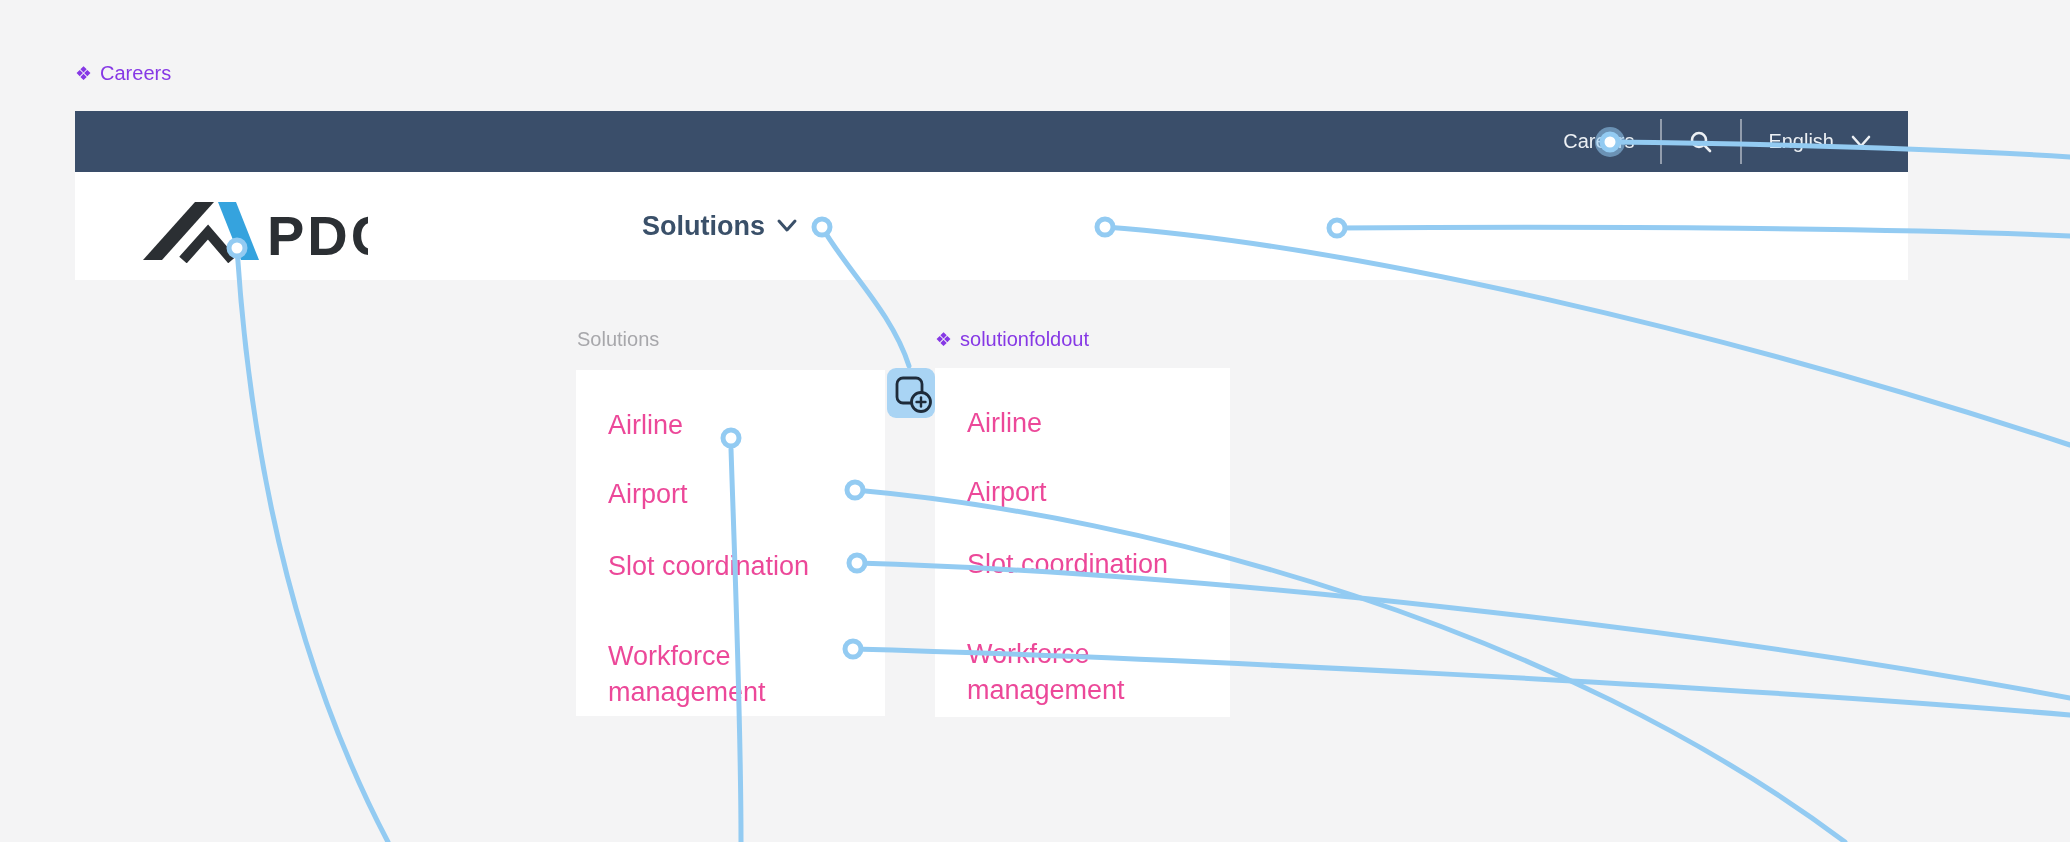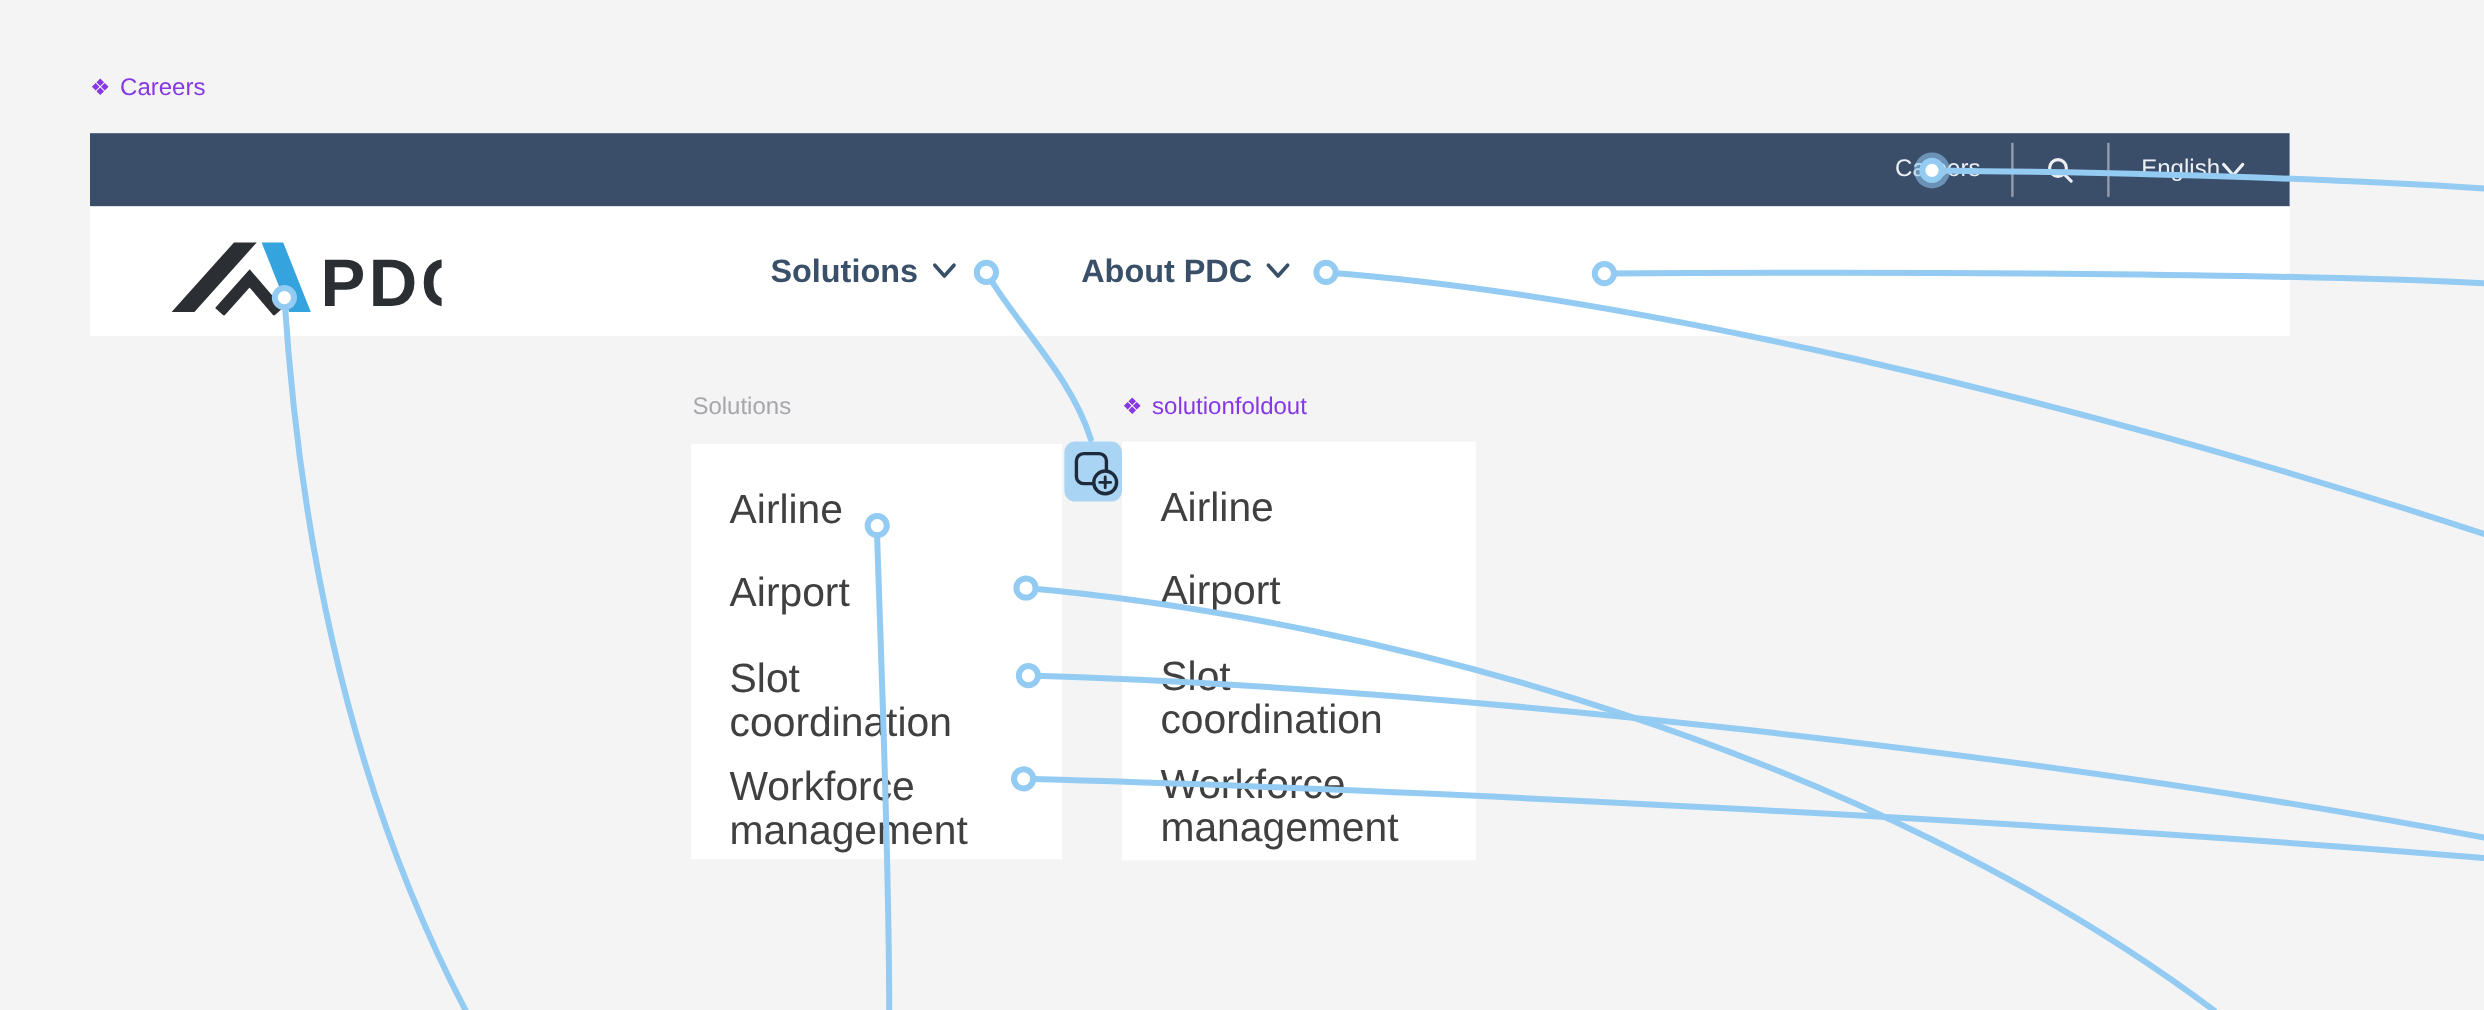--- a/index.html
+++ b/index.html
@@ -25,21 +25,21 @@
   .header-frame{position:absolute;left:75px;top:111px;width:1833px;height:169px;}
   .topbar{
     position:absolute;left:0;top:0;width:100%;height:61px;background:#3A4E6A;
   }
   .topbar-right{
     position:absolute;right:36px;top:0;height:61px;display:flex;align-items:center;gap:26px;
     color:#ECF0F4;font-size:20px;
   }
   .topbar-right .tb-link{cursor:pointer;}
   .tb-divider{width:2px;height:45px;background:rgba(255,255,255,.45);}
-  .tb-lang{display:flex;align-items:center;}
+  .tb-lang{display:flex;align-items:center;gap:16px;}
 
   .navbar{
     position:absolute;left:0;top:61px;width:100%;height:108px;background:#FFFFFF;
   }
   .nav-item{
     position:absolute;top:0;height:108px;display:flex;align-items:center;gap:10px;
     font-size:27px;font-weight:600;color:#3A5069;cursor:pointer;white-space:nowrap;
   }
   .cta-btn{
     position:absolute;left:1512px;top:81px;width:256px;height:66px;border-radius:33px;
@@ -47,21 +47,21 @@
     font-family:"Liberation Sans",sans-serif;display:flex;align-items:center;justify-content:center;
     cursor:pointer;letter-spacing:.5px;
   }
 
   
   .panel{position:absolute;background:#FFFFFF;}
   .panel-left{left:576px;top:370px;width:309px;height:346px;}
   .panel-right{left:935px;top:368px;width:295px;height:349px;}
   .menu-item{
     position:absolute;left:32px;width:252px;
-    font-size:34px;line-height:36px;font-weight:500;color:#404040;cursor:pointer;
+    font-size:27px;line-height:36px;font-weight:500;color:#ec4899;cursor:pointer;
   }
   .mi-0{top:37px;} .mi-1{top:106px;} .mi-2{top:178px;} .mi-3{top:268px;}
 
   
   #overlay{position:absolute;left:0;top:0;width:2070px;height:842px;pointer-events:none;}
   .noodle{stroke:#93CBF2;stroke-width:5;fill:none;stroke-linecap:round;}
   .node{fill:#FFFFFF;stroke:#93CBF2;stroke-width:5;}
   .chev{stroke-linecap:round;stroke-linejoin:round;fill:none;}
 </style>
 </head>
@@ -98,26 +98,20 @@
 
       <svg style="position:absolute;left:68px;top:29px;" width="225" height="62" viewBox="0 0 225 62">
         <polygon points="0,59 52,1 71,1 19,59" fill="#2B2F33"></polygon>
         <path d="M40 59 L65 31 L89 59" fill="none" stroke="#2B2F33" stroke-width="10"></path>
         <polygon points="75,1 93,1 116,59 98,59" fill="#35A3DE"></polygon>
         <text x="124" y="54" font-family="Liberation Sans, sans-serif" font-size="56" font-weight="700" letter-spacing="3" fill="#2B2F33">PDC</text>
       </svg>
 
       <div class="nav-item" style="left:567px;">
         <span>Solutions</span>
-        <svg width="24" height="18" viewBox="0 0 24 18">
-          <polyline class="chev" points="4,4 12,13 20,4" stroke="#3A5069" stroke-width="3"></polyline>
-        </svg>
-      </div>
-      <div class="nav-item" style="left:826px;">
-        <span>About PDC</span>
         <svg width="24" height="18" viewBox="0 0 24 18">
           <polyline class="chev" points="4,4 12,13 20,4" stroke="#3A5069" stroke-width="3"></polyline>
         </svg>
       </div>
 
     </div>
   </div>
 
   <div class="frame-label" style="left:577px;top:328px;">Solutions</div>
 

